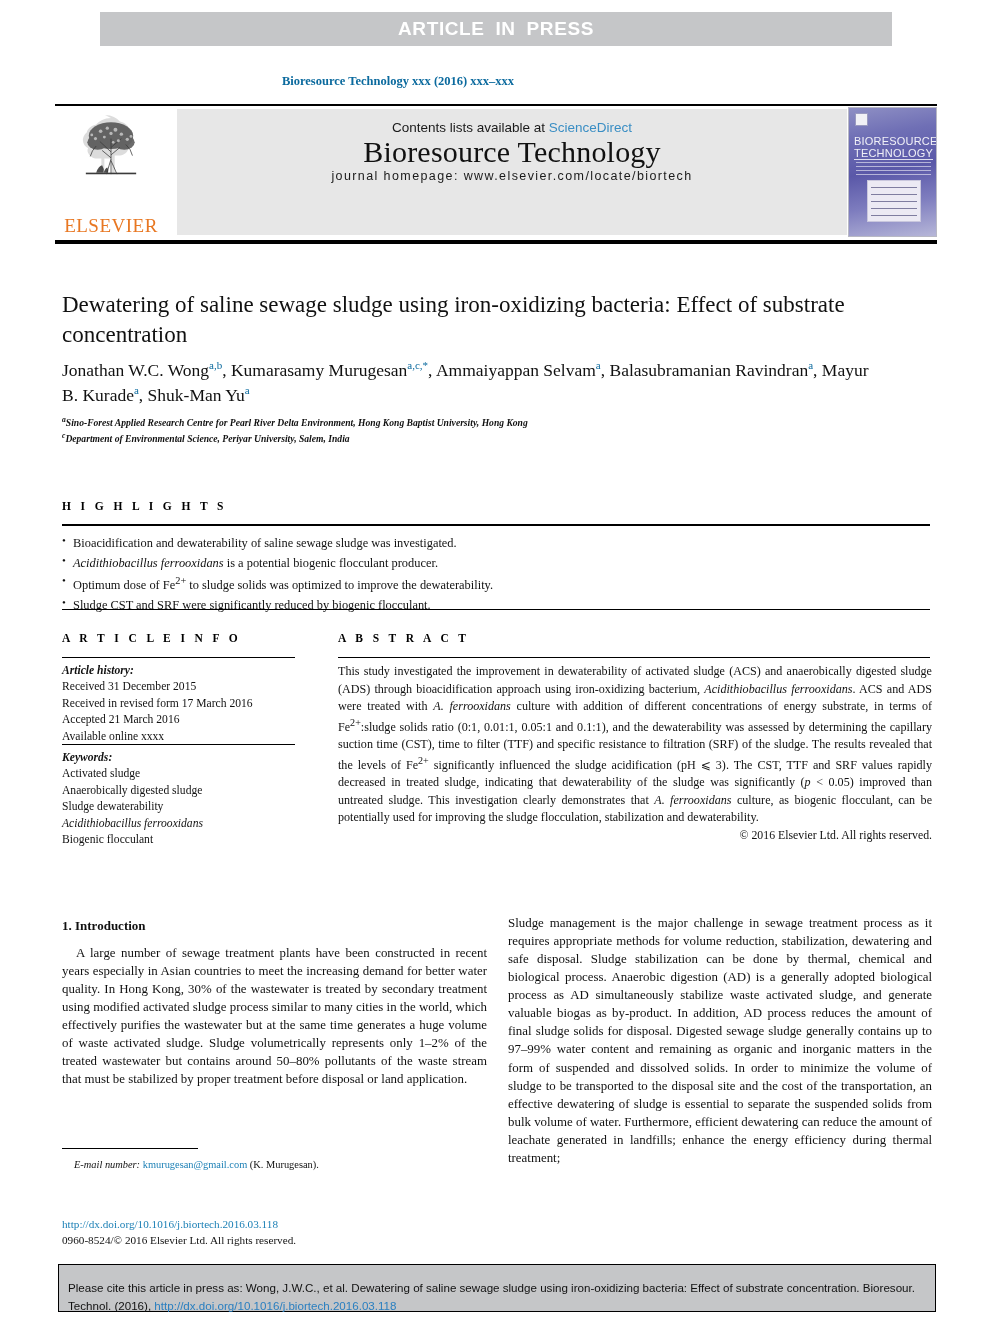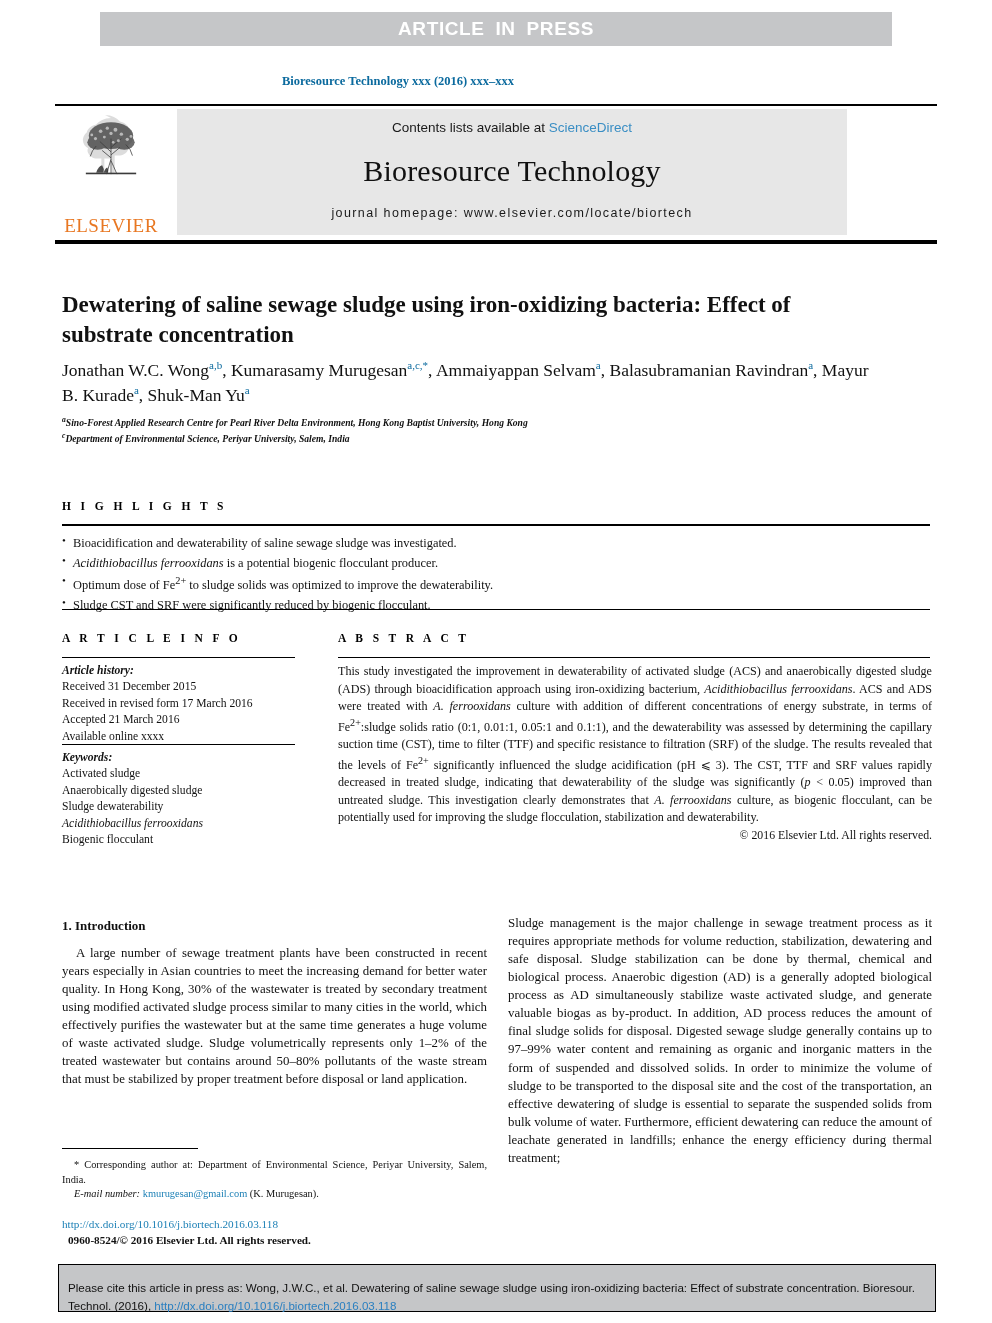--- a/index.html
+++ b/index.html
@@ -70,21 +70,21 @@
     color: #e87722;
     line-height: 1;
     margin-top: 1px;
   }
   .masthead-center {
     position: absolute;
     left: 122px; top: 2px;
     width: 670px; height: 126px;
     background: #e7e7e7;
     display: flex; flex-direction: column;
-    align-items: center; justify-content: space-between;
+    align-items: center; 
     padding: 11px 0 15px 0;
   }
   .contents-line {
     font-family: "Liberation Sans", sans-serif;
     font-size: 13.5px;
     color: #1a1a1a;
   }
   .contents-line .sd-link { color: #3a8ec4; }
   .journal-title {
     font-family: "Liberation Serif", serif;
@@ -146,21 +146,20 @@
   }
 
   
   .paper-title {
     position: absolute;
     left: 62px; top: 290px; width: 800px;
     font-family: "Liberation Serif", serif;
     font-size: 23px;
     line-height: 1.30;
     color: #111111;
-    font-weight: bold;
   }
   .authors {
     position: absolute;
     left: 62px; top: 358px; width: 820px;
     font-family: "Liberation Serif", serif;
     font-size: 17.5px;
     line-height: 1.45;
     color: #111111;
   }
   .authors sup { color: #0b6a9e; font-size: 11px; vertical-align: super; }
@@ -286,21 +285,21 @@
   }
   .footnote .fn-indent { text-indent: 12px; }
   .footnote .em-lbl { font-style: italic; }
   .footnote a, .doi-line { color: #1a7fb5; }
   .doi-block {
     position: absolute; left: 62px; top: 1216px; width: 425px;
     font-family: "Liberation Serif", serif;
     font-size: 11.2px; line-height: 1.45;
   }
   .doi-line { color: #1a7fb5; }
-  .issn-line { color: #111; font-weight: bold; font-size: 11.2px; margin-left: 6px; }
+  .issn-line { color: #111; font-weight: normal; font-size: 11.2px; }
 
   
   .cite-box {
     position: absolute; left: 58px; top: 1264px;
     width: 878px; height: 48px;
     border: 1px solid #000;
     background: #c5c6c8;
     padding: 14px 9px;
     font-family: "Liberation Sans", sans-serif;
     font-size: 11.6px; line-height: 1.55; color: #111;
@@ -364,20 +363,34 @@
   </div>
 
   <div class="masthead-center">
     <div class="contents-line">
       <span>Contents lists available at </span><span class="sd-link">ScienceDirect</span>
     </div>
     <div class="journal-title">Bioresource Technology</div>
     <div class="homepage-line">journal homepage: www.elsevier.com/locate/biortech</div>
   </div>
 
+  <div class="cover-thumb">
+    <div class="cv-elsbox"></div>
+    <div class="cv-t1">BIORESOURCE</div>
+    <div class="cv-t2">TECHNOLOGY</div>
+    <div class="cv-rule"></div>
+    <div class="cv-sub"></div>
+    <div class="cv-img">
+      <i style="top:6px"></i>
+        <i style="top:13px"></i>
+        <i style="top:20px"></i>
+        <i style="top:27px"></i>
+        <i style="top:34px"></i>
+    </div>
+  </div>
 </div>
 <div class="masthead-rule-bot"></div>
 
 <div class="paper-title">Dewatering of saline sewage sludge using iron-oxidizing bacteria: Effect of substrate concentration</div>
 <div class="authors"><span>Jonathan W.C. Wong</span><sup>a,b</sup>, <span>Kumarasamy Murugesan</span><sup>a,c,*</sup>, <span>Ammaiyappan Selvam</span><sup>a</sup>, <span>Balasubramanian Ravindran</span><sup>a</sup>, <span>Mayur B. Kurade</span><sup>a</sup>, <span>Shuk-Man Yu</span><sup>a</sup></div>
 <div class="affiliations">
     <div><sup>a</sup><span>Sino-Forest Applied Research Centre for Pearl River Delta Environment, Hong Kong Baptist University, Hong Kong</span></div>
     <div><sup>c</sup><span>Department of Environmental Science, Periyar University, Salem, India</span></div>
   </div>
 
@@ -414,21 +427,20 @@
 <div class="abstract-rule"></div>
 <div class="abstract-body">This study investigated the improvement in dewaterability of activated sludge (ACS) and anaerobically digested sludge (ADS) through bioacidification approach using iron-oxidizing bacterium, <i>Acidithiobacillus ferrooxidans</i>. ACS and ADS were treated with <i>A. ferrooxidans</i> culture with addition of different concentrations of energy substrate, in terms of Fe<sup>2+</sup>:sludge solids ratio (0:1, 0.01:1, 0.05:1 and 0.1:1), and the dewaterability was assessed by determining the capillary suction time (CST), time to filter (TTF) and specific resistance to filtration (SRF) of the sludge. The results revealed that the levels of Fe<sup>2+</sup> significantly influenced the sludge acidification (pH ⩽ 3). The CST, TTF and SRF values rapidly decreased in treated sludge, indicating that dewaterability of the sludge was significantly (<i>p</i> &lt; 0.05) improved than untreated sludge. This investigation clearly demonstrates that <i>A. ferrooxidans</i> culture, as biogenic flocculant, can be potentially used for improving the sludge flocculation, stabilization and dewaterability.</div>
 <div class="abstract-copy">© 2016 Elsevier Ltd. All rights reserved.</div>
 
 <div class="sec-title">1. Introduction</div>
 <div class="col-left">A large number of sewage treatment plants have been constructed in recent years especially in Asian countries to meet the increasing demand for better water quality. In Hong Kong, 30% of the wastewater is treated by secondary treatment using modified activated sludge process similar to many cities in the world, which effectively purifies the wastewater but at the same time generates a huge volume of waste activated sludge. Sludge volumetrically represents only 1–2% of the treated wastewater but contains around 50–80% pollutants of the waste stream that must be stabilized by proper treatment before disposal or land application.</div>
 <div class="col-right">Sludge management is the major challenge in sewage treatment process as it requires appropriate methods for volume reduction, stabilization, dewatering and safe disposal. Sludge stabilization can be done by thermal, chemical and biological process. Anaerobic digestion (AD) is a generally adopted biological process as AD simultaneously stabilize waste activated sludge, and generate valuable biogas as by-product. In addition, AD process reduces the amount of final sludge solids for disposal. Digested sewage sludge generally contains up to 97–99% water content and remaining as organic and inorganic matters in the form of suspended and dissolved solids. In order to minimize the volume of sludge to be transported to the disposal site and the cost of the transportation, an effective dewatering of sludge is essential to separate the suspended solids from bulk volume of water. Furthermore, efficient dewatering can reduce the amount of leachate generated in landfills; enhance the energy efficiency during thermal treatment;</div>
 
 <div class="foot-rule"></div>
 <div class="footnote">
-  <div class="fn-indent">* Corresponding author at: Department of Environmental Science, Periyar University, Salem, India.</div>
   <div class="fn-indent">
     <span class="em-lbl">E-mail number:</span>
     <span style="color:#1a7fb5">kmurugesan@gmail.com</span>
     <span>(K. Murugesan).</span>
   </div>
 </div>
 <div class="doi-block">
   <div class="doi-line">http://dx.doi.org/10.1016/j.biortech.2016.03.118</div>
   <div class="issn-line">0960-8524/© 2016 Elsevier Ltd. All rights reserved.</div>
 </div>

